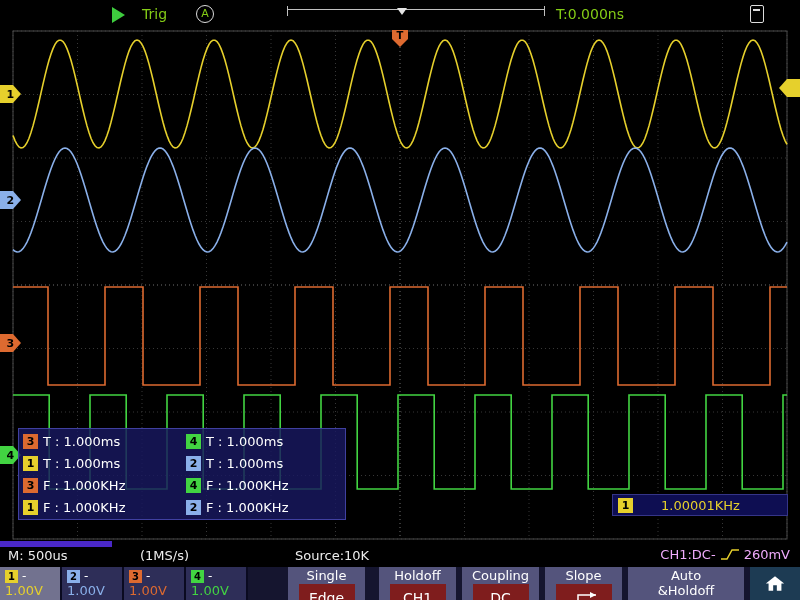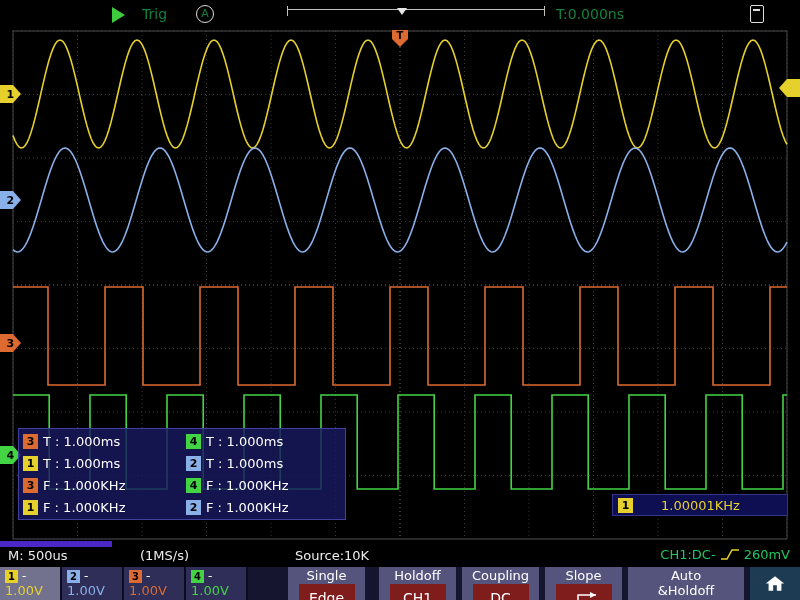--- a/index.html
+++ b/index.html
@@ -1,20 +1,20 @@
 <!DOCTYPE html>
 <html><head>
 <meta charset="utf-8">
 <style>
   *{box-sizing:border-box;margin:0;padding:0}
   body{background:#000;font-family:"DejaVu Sans","Liberation Sans",sans-serif}
   #screen{position:relative;width:800px;height:600px;background:#000;overflow:hidden}
 
   
-  .topbar{position:absolute;left:0;top:0;width:800px;height:38px;color:#15803d;font-size:14px}
+  .topbar{position:absolute;left:0;top:0;width:800px;height:38px;color:#84cc16;font-size:14px}
   .play{position:absolute;left:112px;top:7px;width:0;height:0;border-left:13px solid #3ecc3e;border-top:8px solid transparent;border-bottom:8px solid transparent}
   .trig-label{position:absolute;left:142px;top:6px}
   .auto-circle{position:absolute;left:196px;top:5px;width:18px;height:18px;border:1.5px solid #dcdcdc;border-radius:50%;text-align:center;font-size:11px;line-height:15px}
   .ruler{position:absolute;left:287px;top:6px;width:258px;height:10px;border-left:1.5px solid #c0c0c0;border-right:1.5px solid #c0c0c0}
   .ruler-line{position:absolute;left:0;top:3px;width:100%;height:0;border-top:1.5px solid #c0c0c0}
   .ruler-marker{position:absolute;left:109px;top:2px;width:0;height:0;border-top:7px solid #e6e6e6;border-left:5px solid transparent;border-right:5px solid transparent}
   .t-time{position:absolute;left:556px;top:6px}
   .printer{position:absolute;left:750px;top:5px;width:14px;height:18px;border:1.5px solid #dcdcdc;border-radius:2px}
   .printer::after{content:"";position:absolute;left:2px;top:3px;width:7px;height:2px;background:#dcdcdc}
 
@@ -29,21 +29,21 @@
   .badge{display:inline-block;width:15px;height:15px;text-align:center;line-height:15px;color:#000;font-size:11px;font-weight:bold;margin-right:5px;flex:0 0 15px}
   .freq-box{position:absolute;left:612px;top:464px;width:176px;height:22px;background:#0e0e52;border:1px solid #353588;display:flex;align-items:center;font-size:13px;padding-left:5px}
   .freq-val{margin-left:28px}
 
   
   .statusbar{position:absolute;left:0;top:540px;width:800px;height:27px;background:#000;color:#ededed;font-size:13px}
   .record-bar{position:absolute;left:0;top:1px;width:112px;height:6px;background:#4a28c8}
   .st-timebase{position:absolute;left:8px;top:8px}
   .st-rate{position:absolute;left:140px;top:8px}
   .st-depth{position:absolute;left:295px;top:8px}
-  .st-trig{position:absolute;right:10px;top:7px;color:#22c55e;display:flex;align-items:center;gap:4px}
+  .st-trig{position:absolute;right:10px;top:7px;color:#f0abfc;display:flex;align-items:center;gap:4px}
 
   
   .menubar{position:absolute;left:0;top:567px;width:800px;height:33px;background:#15152f}
   .ch-cell{position:absolute;top:0;width:62px;height:33px;background:#2e2e58;border-right:2px solid #0a0a20;padding:1px 5px;font-size:12px;color:#fff;cursor:pointer}
   .ch-cell.selected{background:#72728f}
   .ch-top{display:flex;align-items:center;height:16px;gap:4px}
   .ch-badge{width:13px;height:13px;text-align:center;line-height:13px;color:#000;font-size:10px;font-weight:bold}
   .ch-volts{font-size:13px;line-height:14px}
   .mbtn{position:absolute;top:0;height:33px;background:#54547c;color:#fff;font-size:13px;text-align:center;cursor:pointer;padding-top:1px}
   .mtop{line-height:15px;height:15px}

